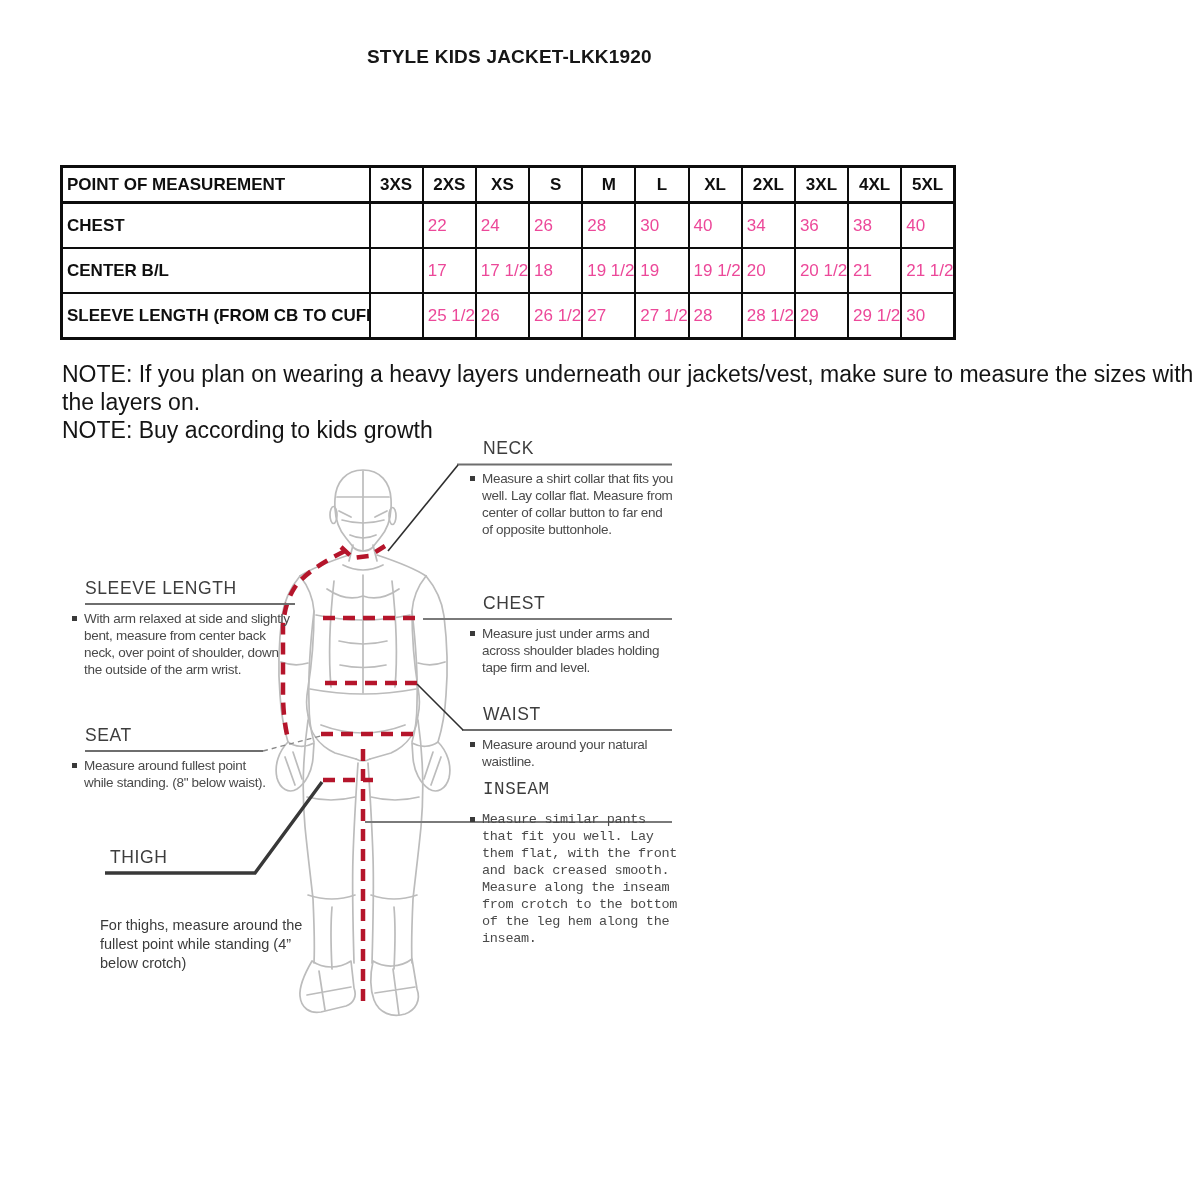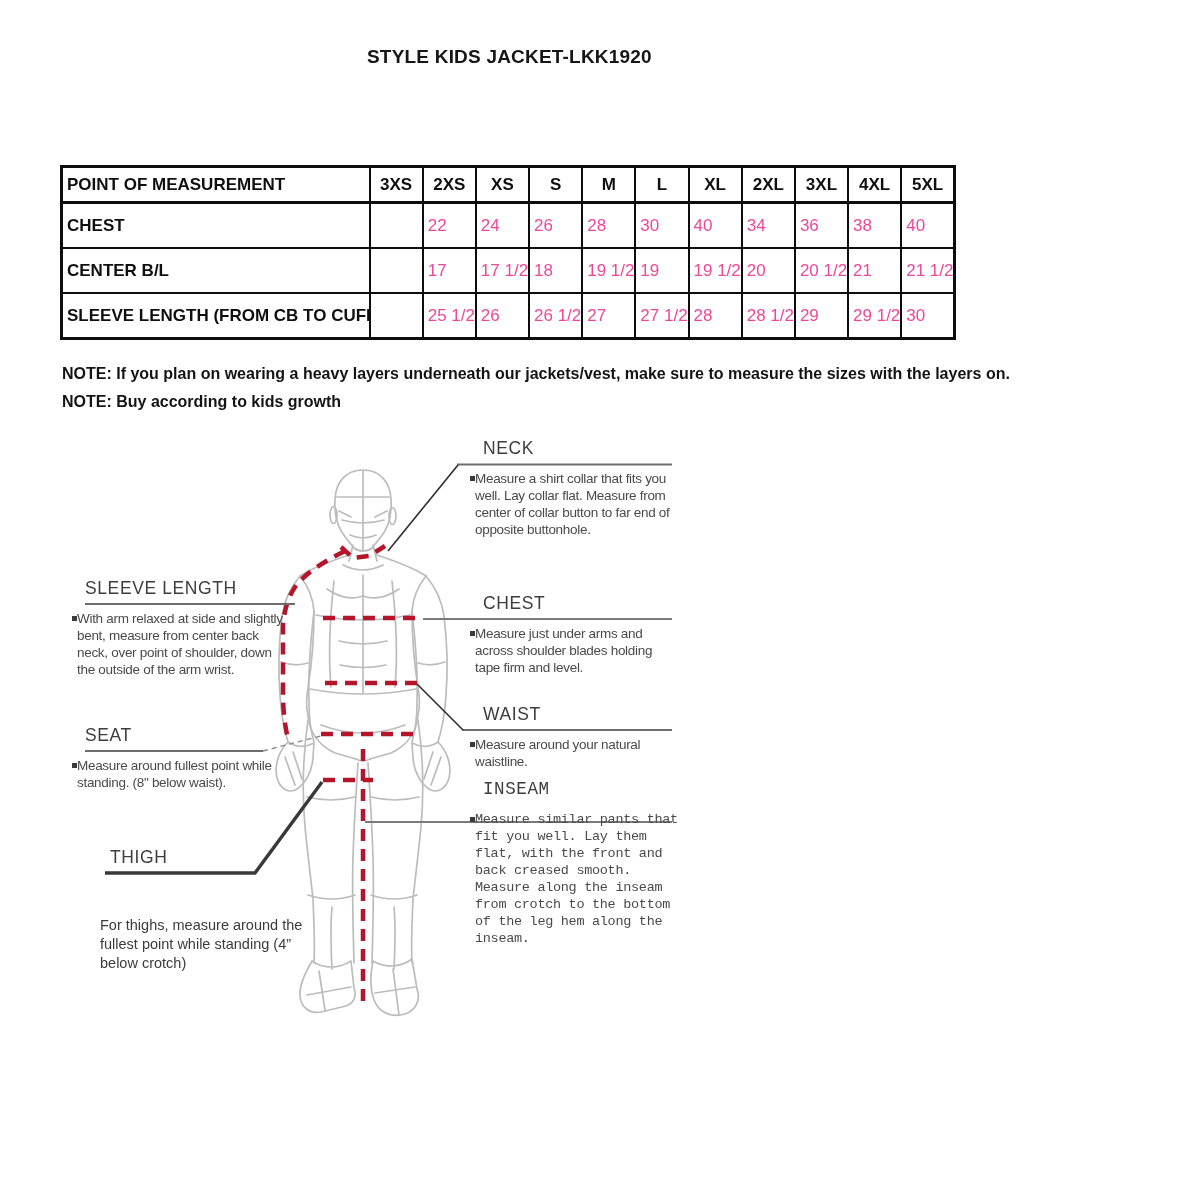--- a/index.html
+++ b/index.html
@@ -24,30 +24,30 @@
     height:31px; font-size:17px; font-weight:bold; text-align:center; color:#0f0f0f;
   }
   table.size-chart thead th.first { text-align:left; padding-left:4px; }
   table.size-chart tbody td {
     height:41px; font-size:17px; font-weight:normal; text-align:left;
     padding-left:4px; vertical-align:middle; color:#ec4899;
   }
   table.size-chart tbody td.rowlabel { font-weight:bold; color:#0f0f0f; }
   
   .notes { position:absolute; left:62px; top:360px; }
-  .note-line { font-size:16px; font-weight:bold; line-height:28px; color:#141414; }
+  .note-line { font-size:23px; font-weight:normal; line-height:28px; color:#141414; }
   
   .diagram { position:absolute; left:55px; top:425px; width:665px; height:620px; }
   .diagram svg { position:absolute; left:0; top:0; }
   .sec { position:absolute; }
   .sec .h {
     margin:0 0 11px 13px; font-size:17.5px; line-height:22px; font-weight:normal;
     letter-spacing:0.6px; color:#3d3d3d;
   }
-  .sec .body { display:flex; }
+  .sec .body { display:flex; gap:7px; }
   .sec .sq { flex:0 0 auto; width:5px; height:5px; background:#3a3a3a; margin-top:6px; }
   .sec .txt {
     font-size:13.5px; line-height:17px; color:#4a4a4a; letter-spacing:-0.3px;
   }
   
   .sec-sleeve-length { left:17px; top:152px; width:218px; }
   .sec-seat          { left:17px; top:299px; width:205px; }
   .sec-thigh         { left:45px; top:421px; width:205px; }
   .sec-thigh .h      { margin-left:10px; margin-bottom:16px; }
   .sec-thigh .txt    { font-size:14.5px; line-height:19px; color:#3b3b3b; letter-spacing:0;margin-top:32px; }

